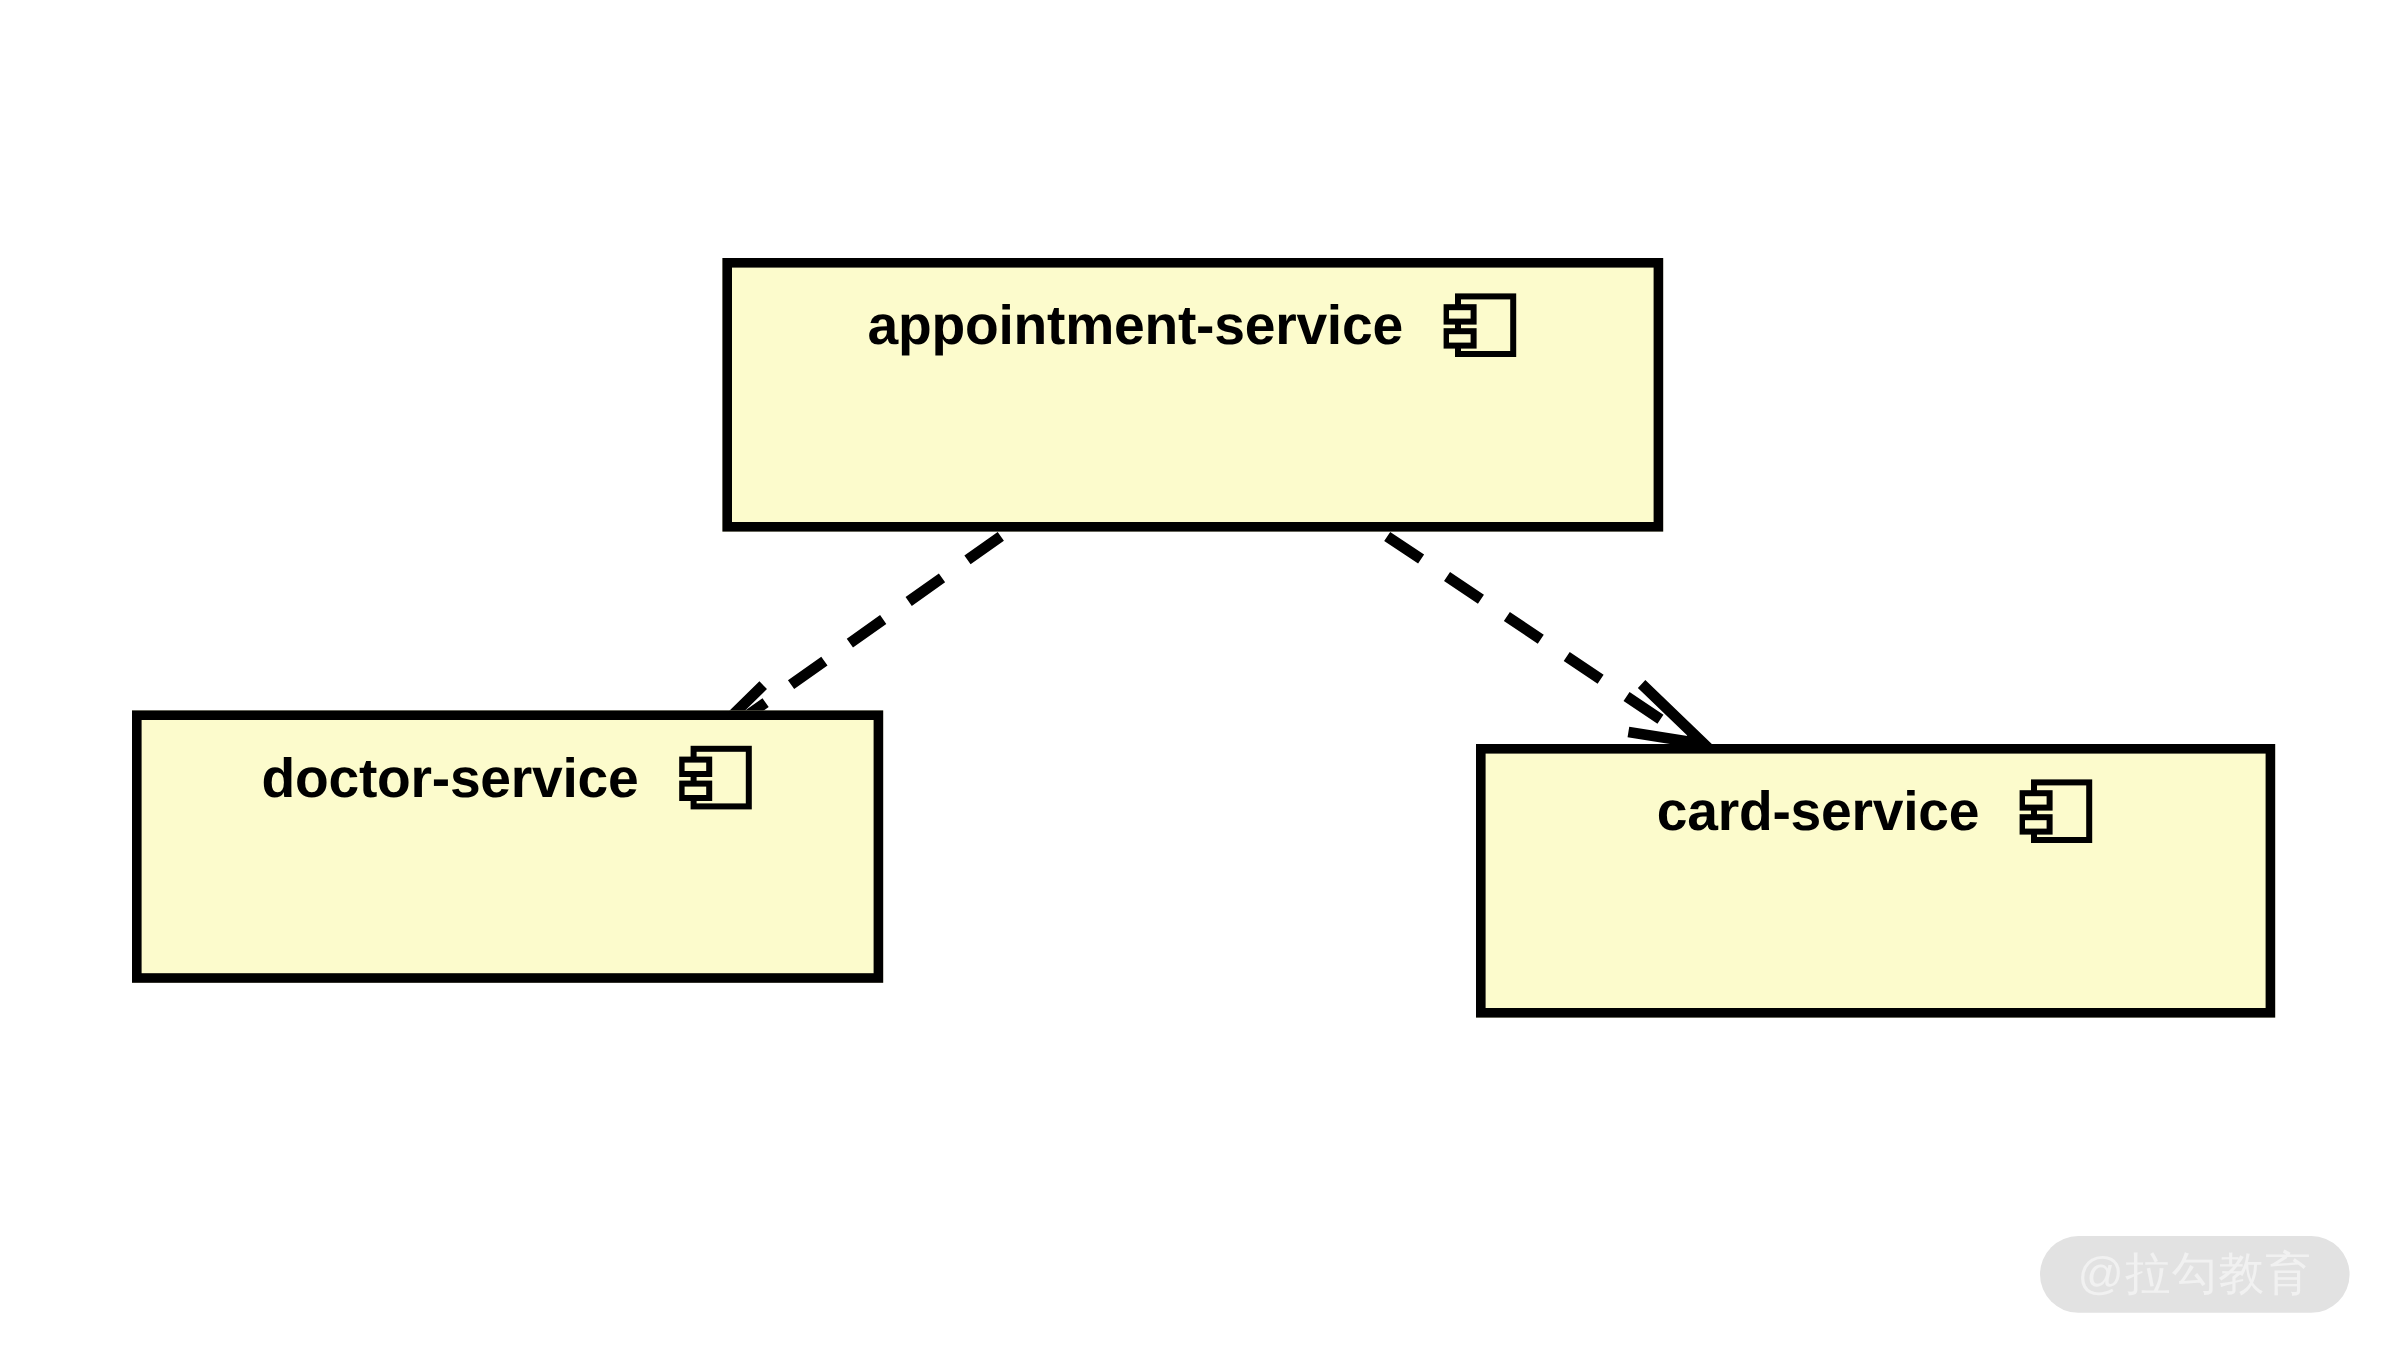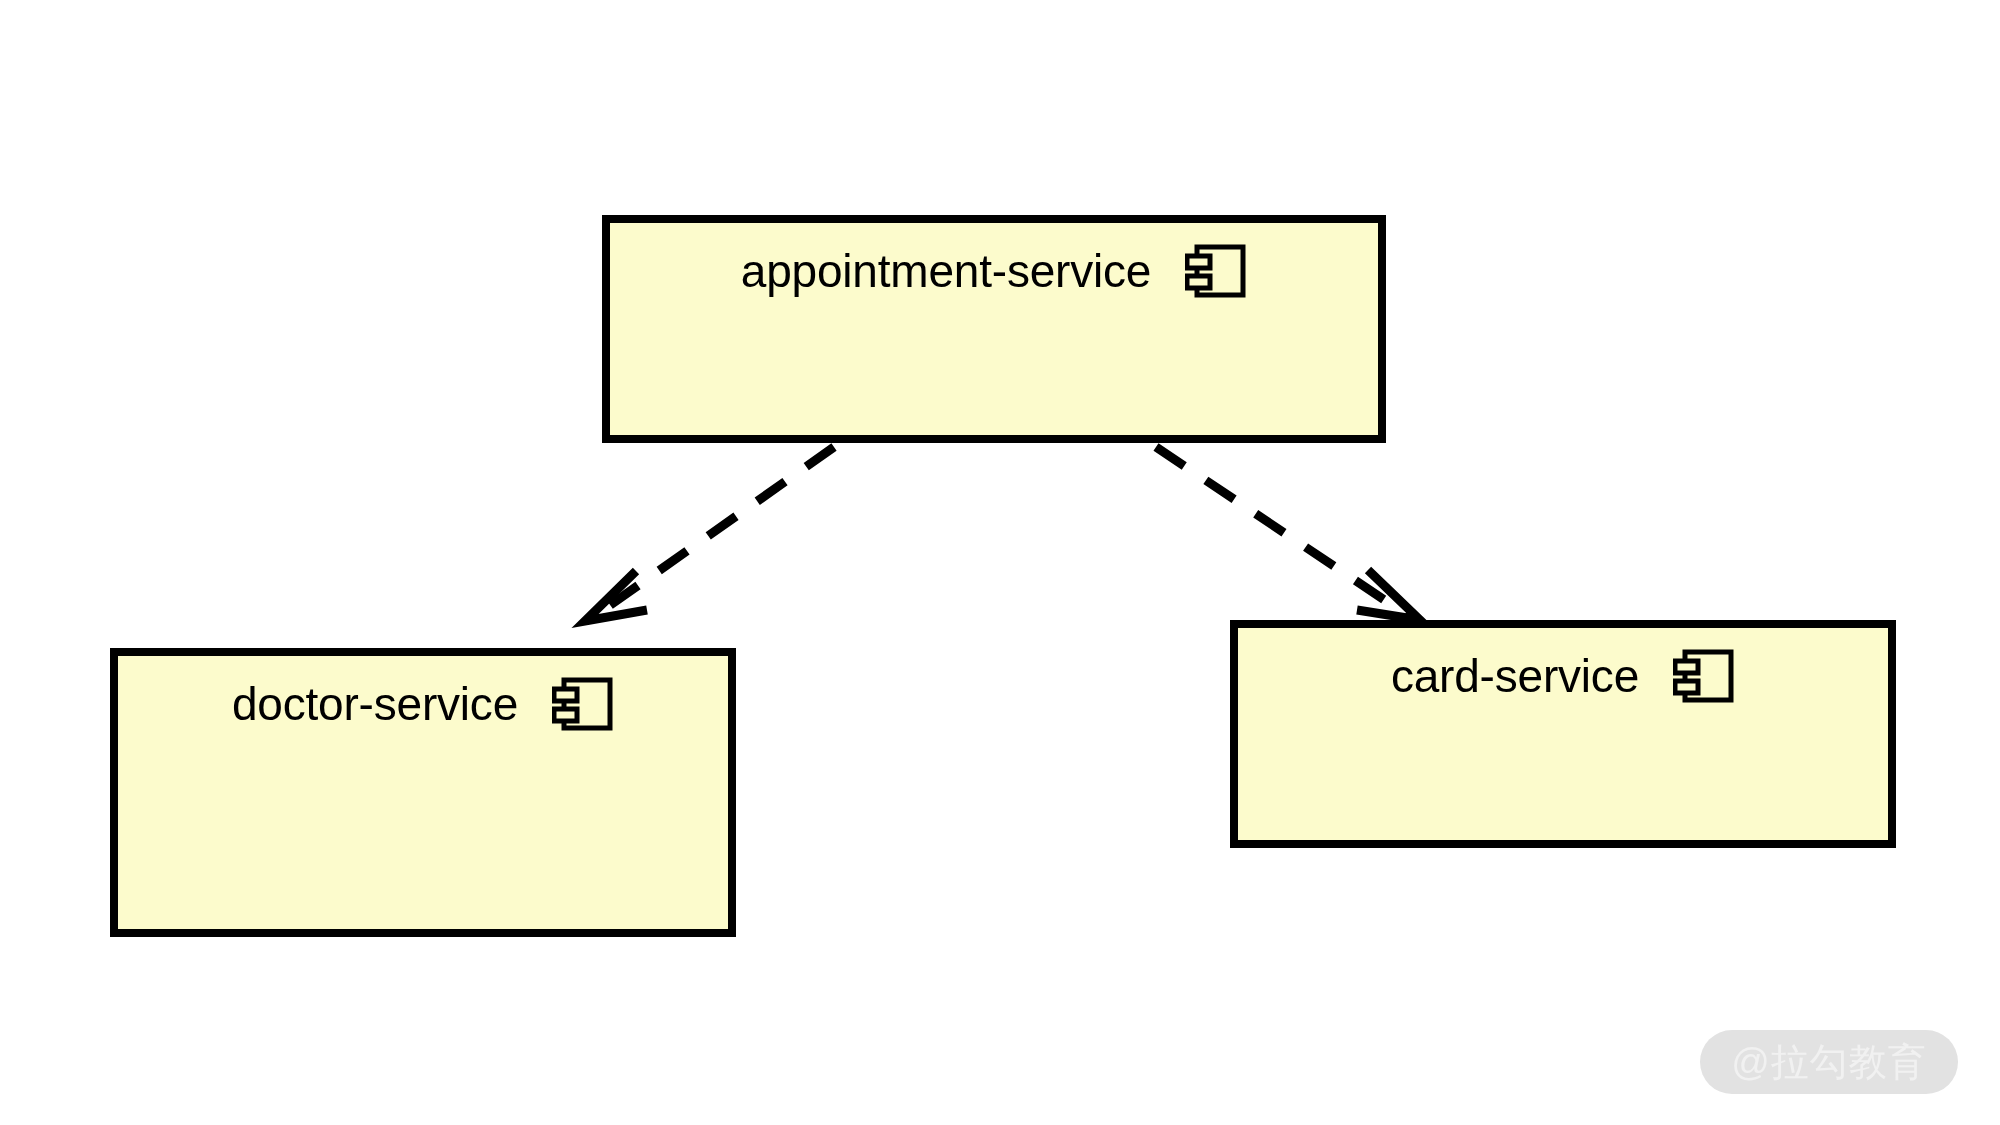--- a/index.html
+++ b/index.html
@@ -44,21 +44,21 @@
     height: 96px;
     display: flex;
     align-items: center;
     justify-content: center;
     padding: 0 18px;
     box-sizing: border-box;
   }
   .component-label {
     font-family: "Liberation Sans", sans-serif;
     font-size: 46px;
-    font-weight: 400;
+    font-weight: 700;
     color: #000000;
     line-height: 1;
     white-space: nowrap;
     letter-spacing: -0.2px;
   }
   .component-icon {
     margin-left: 34px;
     flex: 0 0 auto;
     display: block;
     width: 62px;
@@ -66,23 +66,23 @@
   }
   
   #box-appointment {
     left: 602px;
     top: 215px;
     width: 784px;
     height: 228px;
   }
   #box-doctor {
     left: 110px;
-    top: 648px;
+    top: 592px;
     width: 626px;
-    height: 289px;
+    height: 227px;
   }
   #box-card {
     left: 1230px;
     top: 620px;
     width: 666px;
     height: 228px;
   }
   
   #watermark {
     position: absolute;

